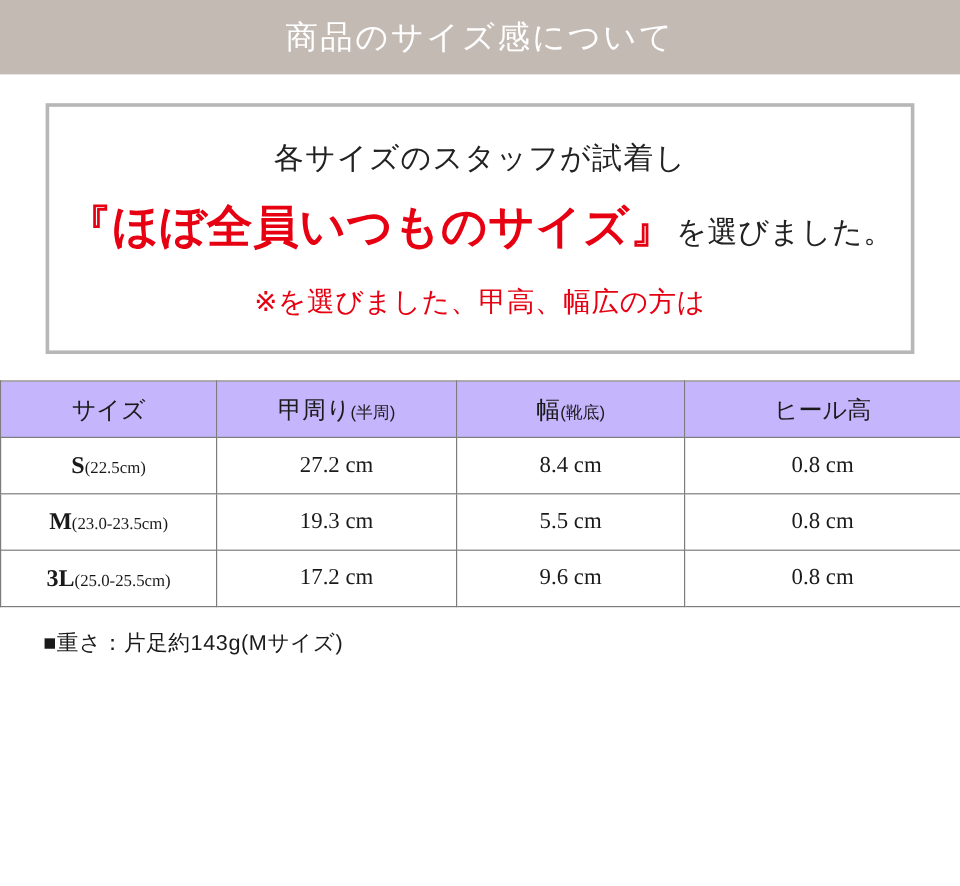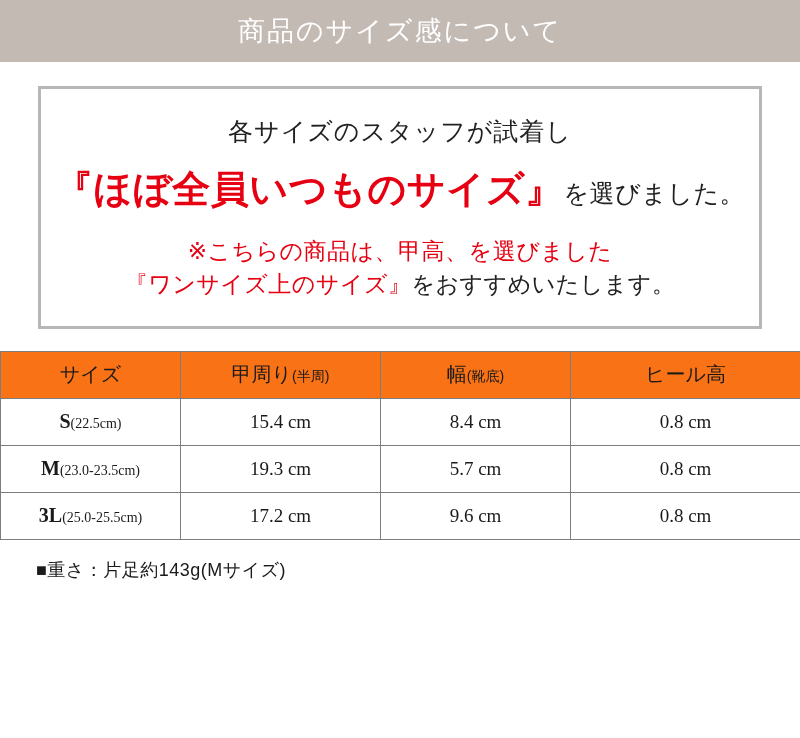--- a/index.html
+++ b/index.html
@@ -92,21 +92,21 @@
   table.size-table td {
     border: 1px solid #7d7d7d;
     height: 44px;
     text-align: center;
     vertical-align: middle;
     font-weight: 400;
     color: #1a1a1a;
   }
   table.size-table thead th {
     font-size: 20px;
-    background: #f97316;
+    background: #c4b5fd;
     margin-left: 42px;
   }
   table.size-table thead th .sub {
     font-size: 14px;
   }
   table.size-table tbody td {
     font-size: 19px;
     font-family: Liberation Serif, serif;
   }
   table.size-table tbody td.size-cell {
@@ -137,24 +137,21 @@
 <div class="header-band">
   <div class="header-title">商品のサイズ感について</div>
 </div>
 
 <div class="notice-wrap">
   <div class="notice-box">
     <div class="notice-line1">各サイズのスタッフが試着し</div>
     <div class="notice-line2">
       <span class="hl">『ほぼ全員いつものサイズ』</span><span>を選びました。</span>
     </div>
-    <div class="notice-line3">※こちらの商品は、甲高、を選びました</div>
-    <div class="notice-line4">
-      <span class="red">『ワンサイズ上のサイズ』</span><span class="blk">をおすすめいたします。</span>
-    </div>
+    <div class="notice-line3">※を選びました、甲高、幅広の方は</div>
   </div>
 </div>
 
 <div class="table-wrap">
   <table class="size-table">
     <colgroup>
       <col class="c1">
         <col class="c2">
         <col class="c3">
         <col class="c4">
@@ -173,30 +170,30 @@
         <th>
           <span>ヒール高</span><span class="sub"></span>
         </th>
       </tr>
     </thead>
     <tbody>
       <tr>
         <td class="size-cell">
           <span>S</span><span class="cm">(22.5cm)</span>
         </td>
-        <td>15.4 cm</td>
+        <td>27.2 cm</td>
         <td>8.4 cm</td>
         <td>0.8 cm</td>
       </tr>
       <tr>
         <td class="size-cell">
           <span>M</span><span class="cm">(23.0-23.5cm)</span>
         </td>
         <td>19.3 cm</td>
-        <td>5.7 cm</td>
+        <td>5.5 cm</td>
         <td>0.8 cm</td>
       </tr>
       <tr>
         <td class="size-cell">
           <span>3L</span><span class="cm">(25.0-25.5cm)</span>
         </td>
         <td>17.2 cm</td>
         <td>9.6 cm</td>
         <td>0.8 cm</td>
       </tr>

